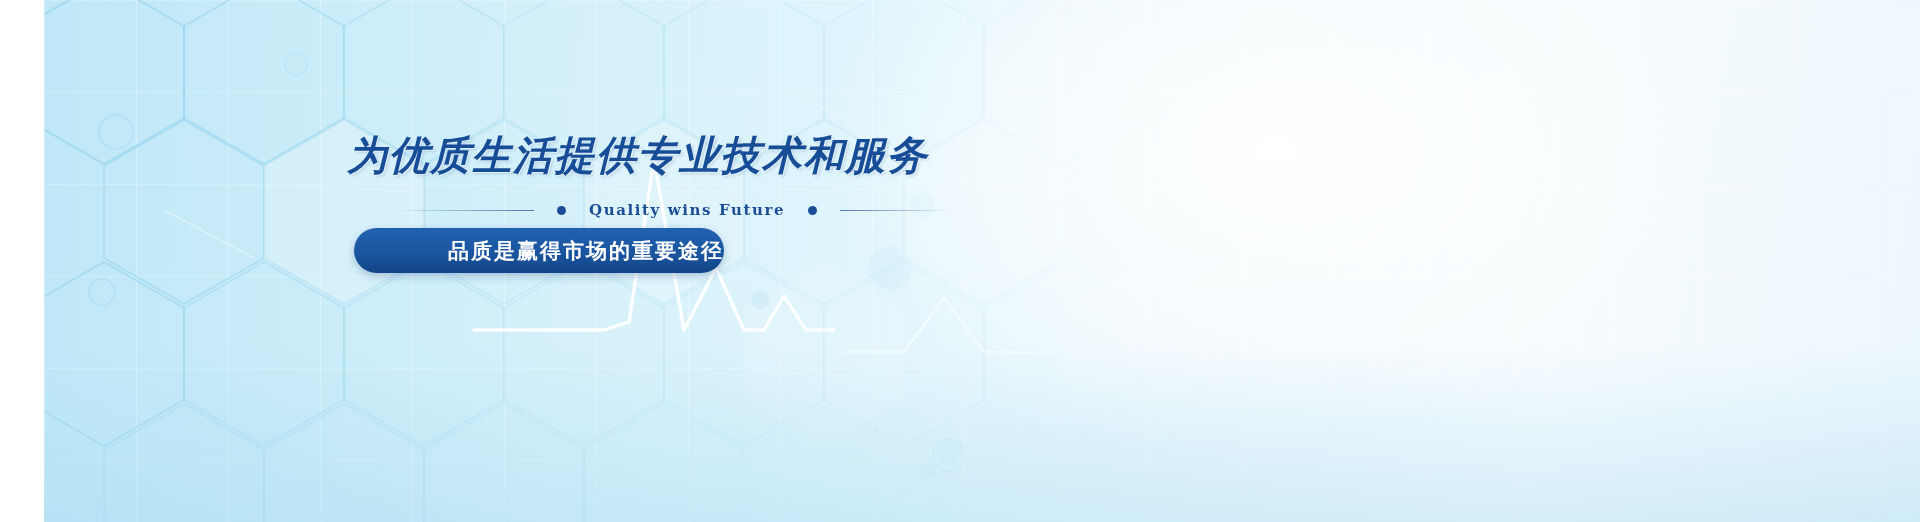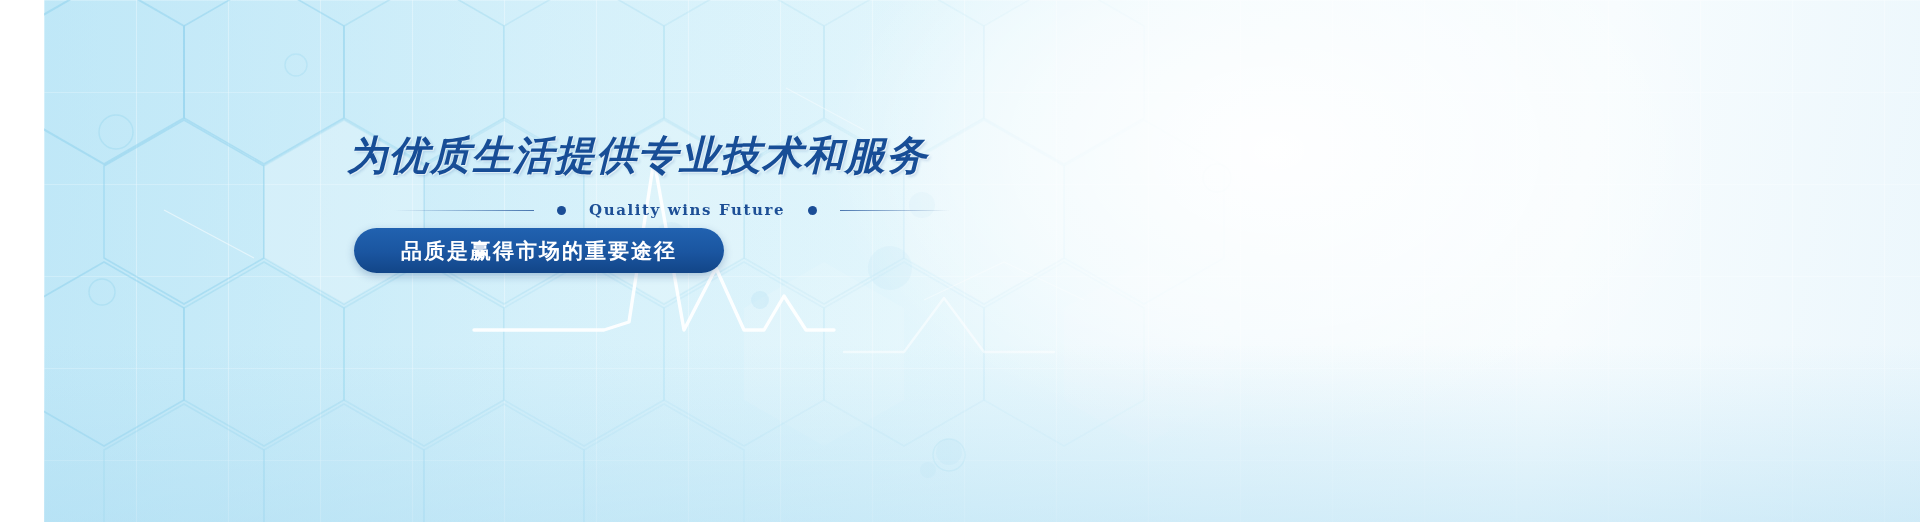--- a/index.html
+++ b/index.html
@@ -56,21 +56,21 @@
     font-family:"DejaVu Serif","Liberation Serif",serif;
     font-size:15px;font-weight:700;color:#1d4f96;letter-spacing:1.6px;white-space:nowrap;
   }
 
   .pill{
     position:absolute;left:310px;top:228px;
     width:370px;height:45px;border-radius:23px;
     background:linear-gradient(180deg,#1e5fae 0%,#1649918 0%,#17509e 55%,#134589 100%);
     background:linear-gradient(180deg,#2162b0 0%,#1a55a0 55%,#124587 100%);
     box-shadow:0 3px 9px rgba(17,62,124,.28);
-    display:flex;align-items:center;justify-content:center;
+    display:flex;align-items:center;justify-content:flex-end;
   }
   .pill span{
     font-family:"DejaVu Sans","Liberation Sans",sans-serif;
     font-size:21px;font-weight:700;color:#ffffff;letter-spacing:2px;white-space:nowrap;
   }
 </style>
 </head>
 <body>
 
 <div class="banner">

